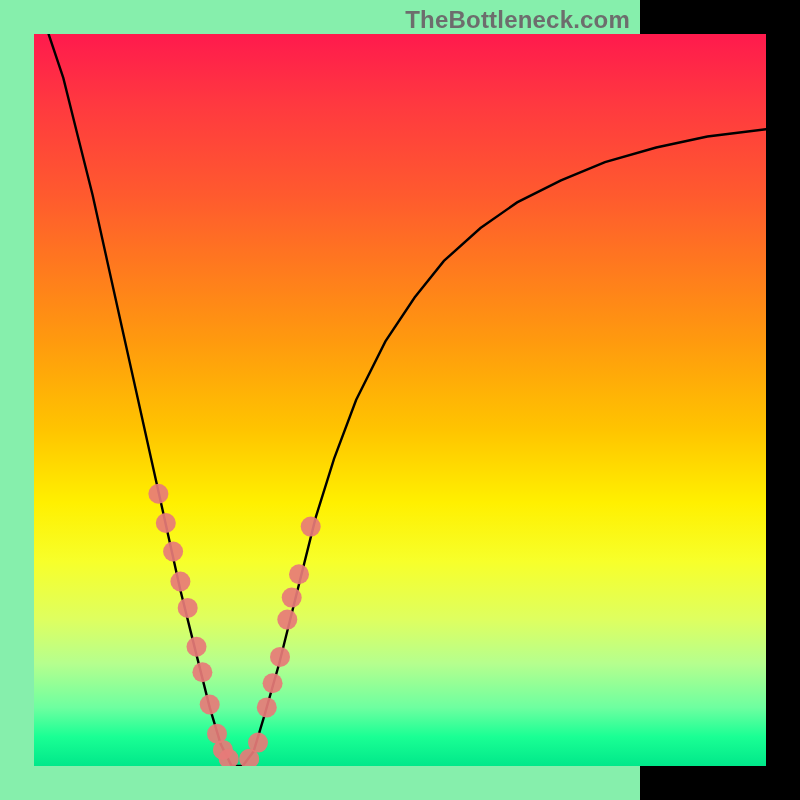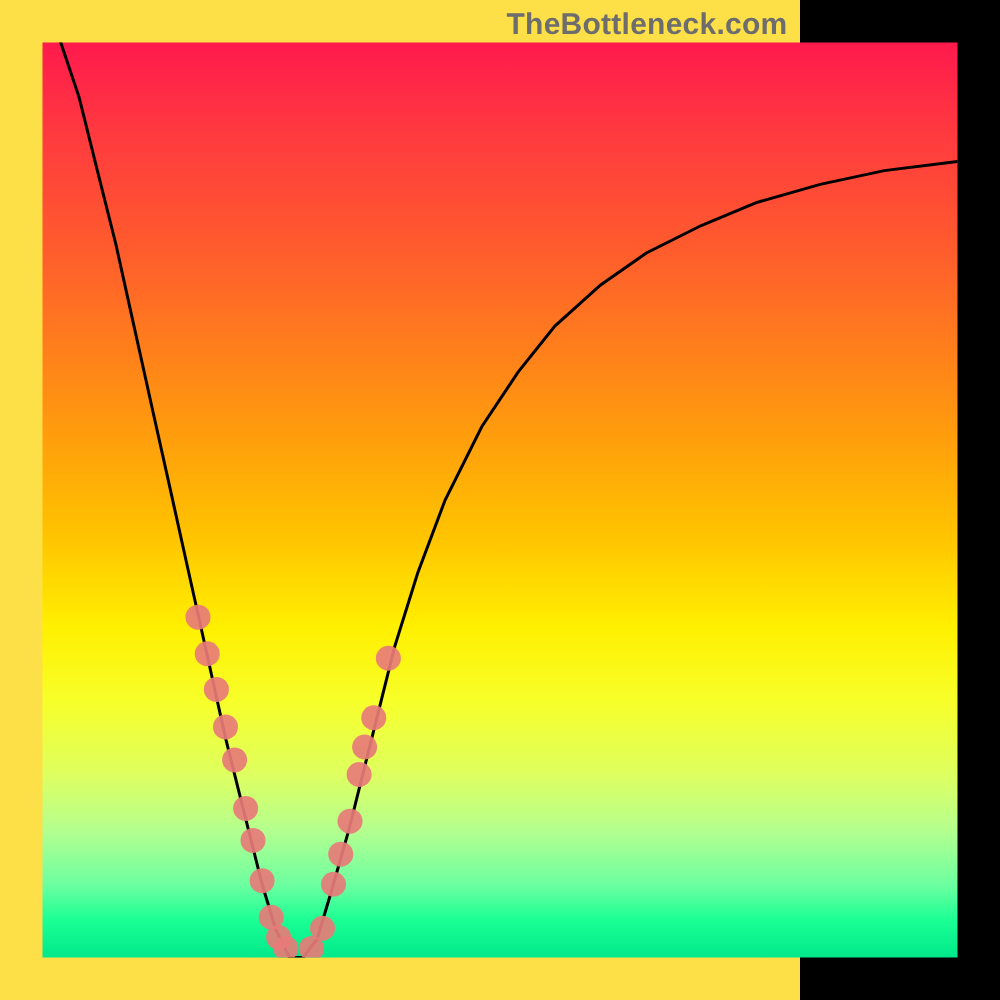--- a/index.html
+++ b/index.html
@@ -7,21 +7,21 @@
     padding: 0;
     width: 800px;
     height: 800px;
     background: #000;
     overflow: hidden;
   }
   .frame {
     position: absolute;
     width: 640px;
     height: 800px;
-    background: #fde047;
+    background: #86efac;
   }
   .plot {
     position: absolute;
     left: 34px;
     top: 34px;
     width: 732px;
     height: 732px;
     background: linear-gradient(to bottom,
       #ff1a4d 0%,
       #ff3a3f 10%,

